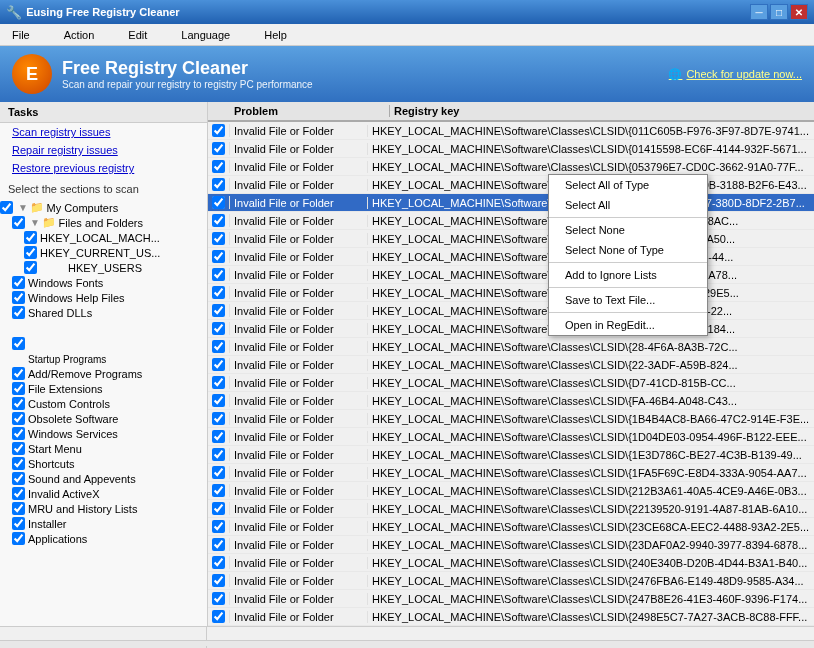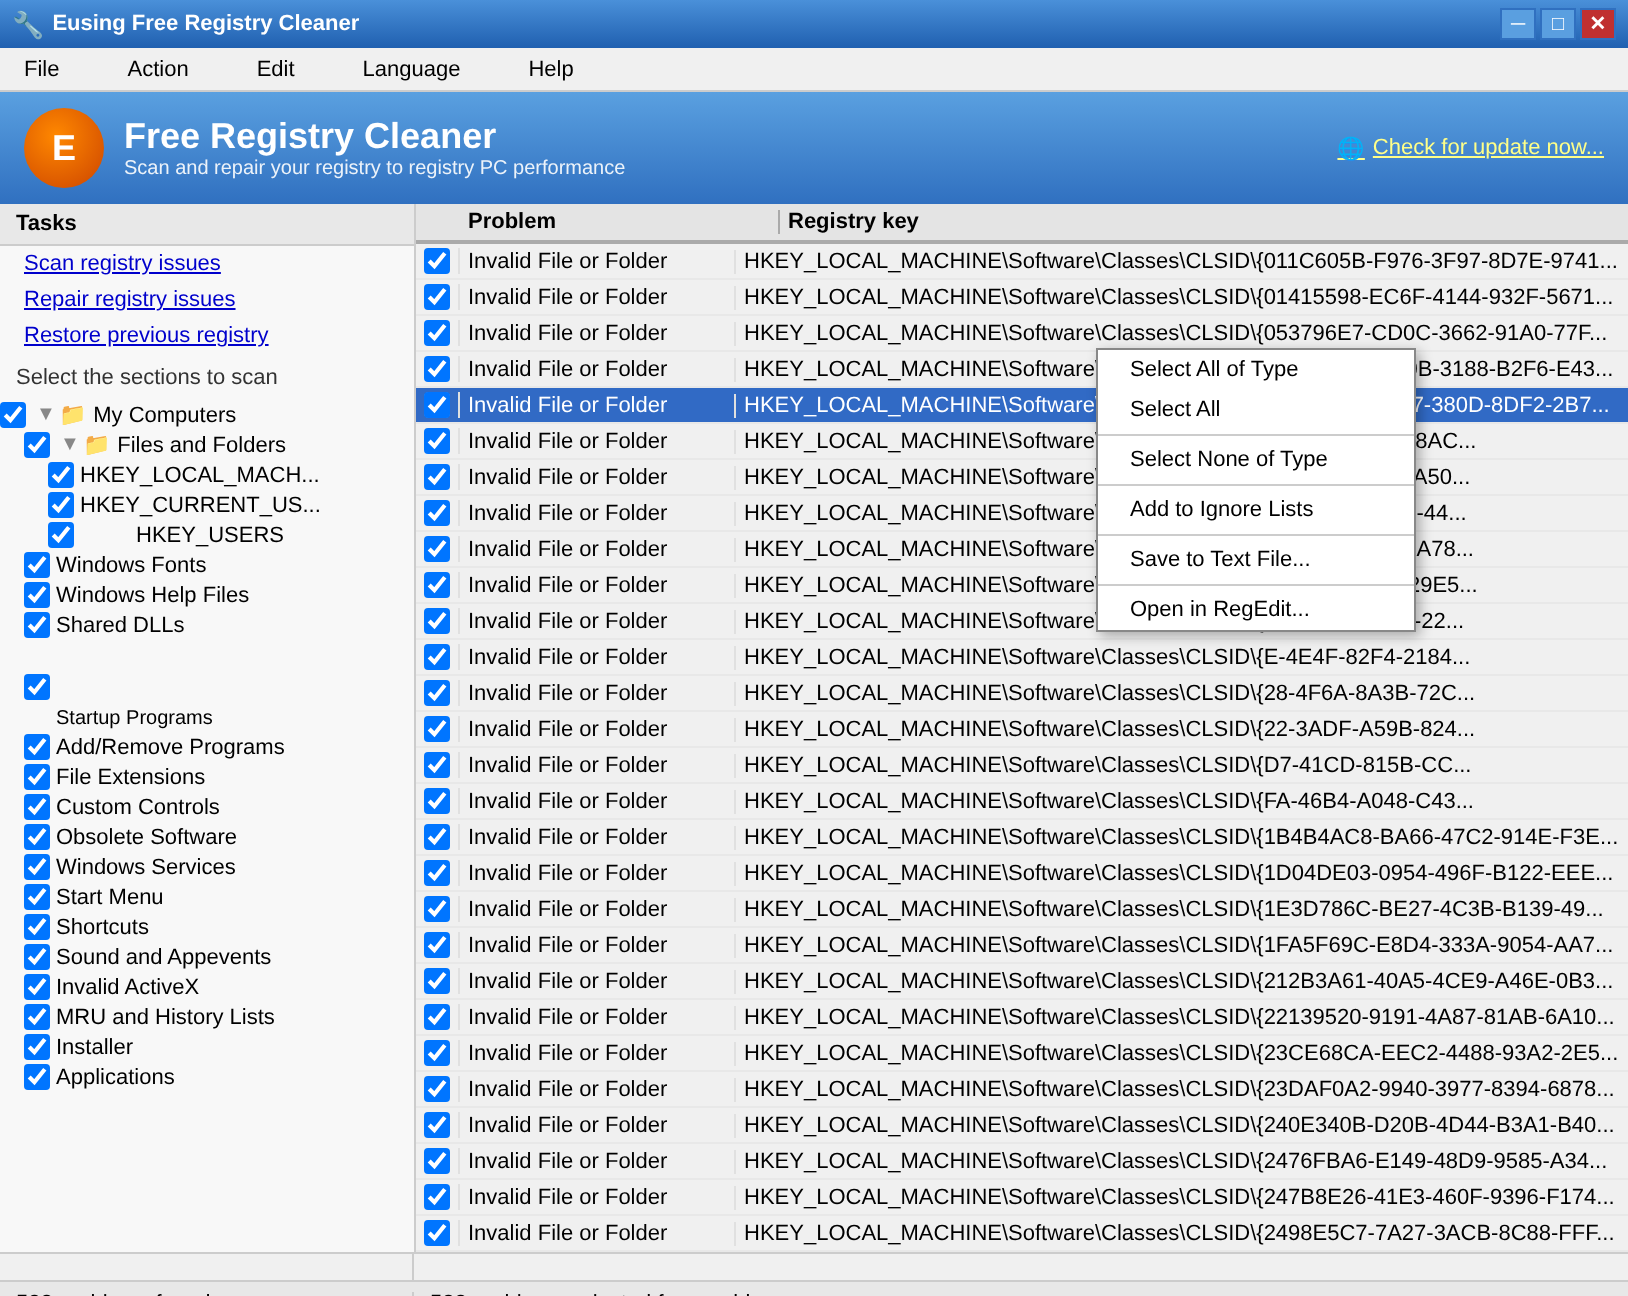--- a/index.html
+++ b/index.html
@@ -592,20 +592,21 @@
           </div>
           <div class="row-problem">Invalid File or Folder</div>
           <div class="row-regkey">HKEY_LOCAL_MACHINE\Software\Classes\CLSID\{2498E5C7-7A27-3ACB-8C88-FFF...</div>
         </div>
       </div>
 
     <div class="context-menu" id="context-menu">
     <div class="ctx-item">Select All of Type</div>
         <div class="ctx-item">Select All</div>
         <div class="ctx-separator"></div>
+        <div class="ctx-item">Select None</div>
         <div class="ctx-item">Select None of Type</div>
         <div class="ctx-separator"></div>
         <div class="ctx-item">Add to Ignore Lists</div>
         <div class="ctx-separator"></div>
         <div class="ctx-item">Save to Text File...</div>
         <div class="ctx-separator"></div>
         <div class="ctx-item">Open in RegEdit...</div>
       </div>
   </div>
 

